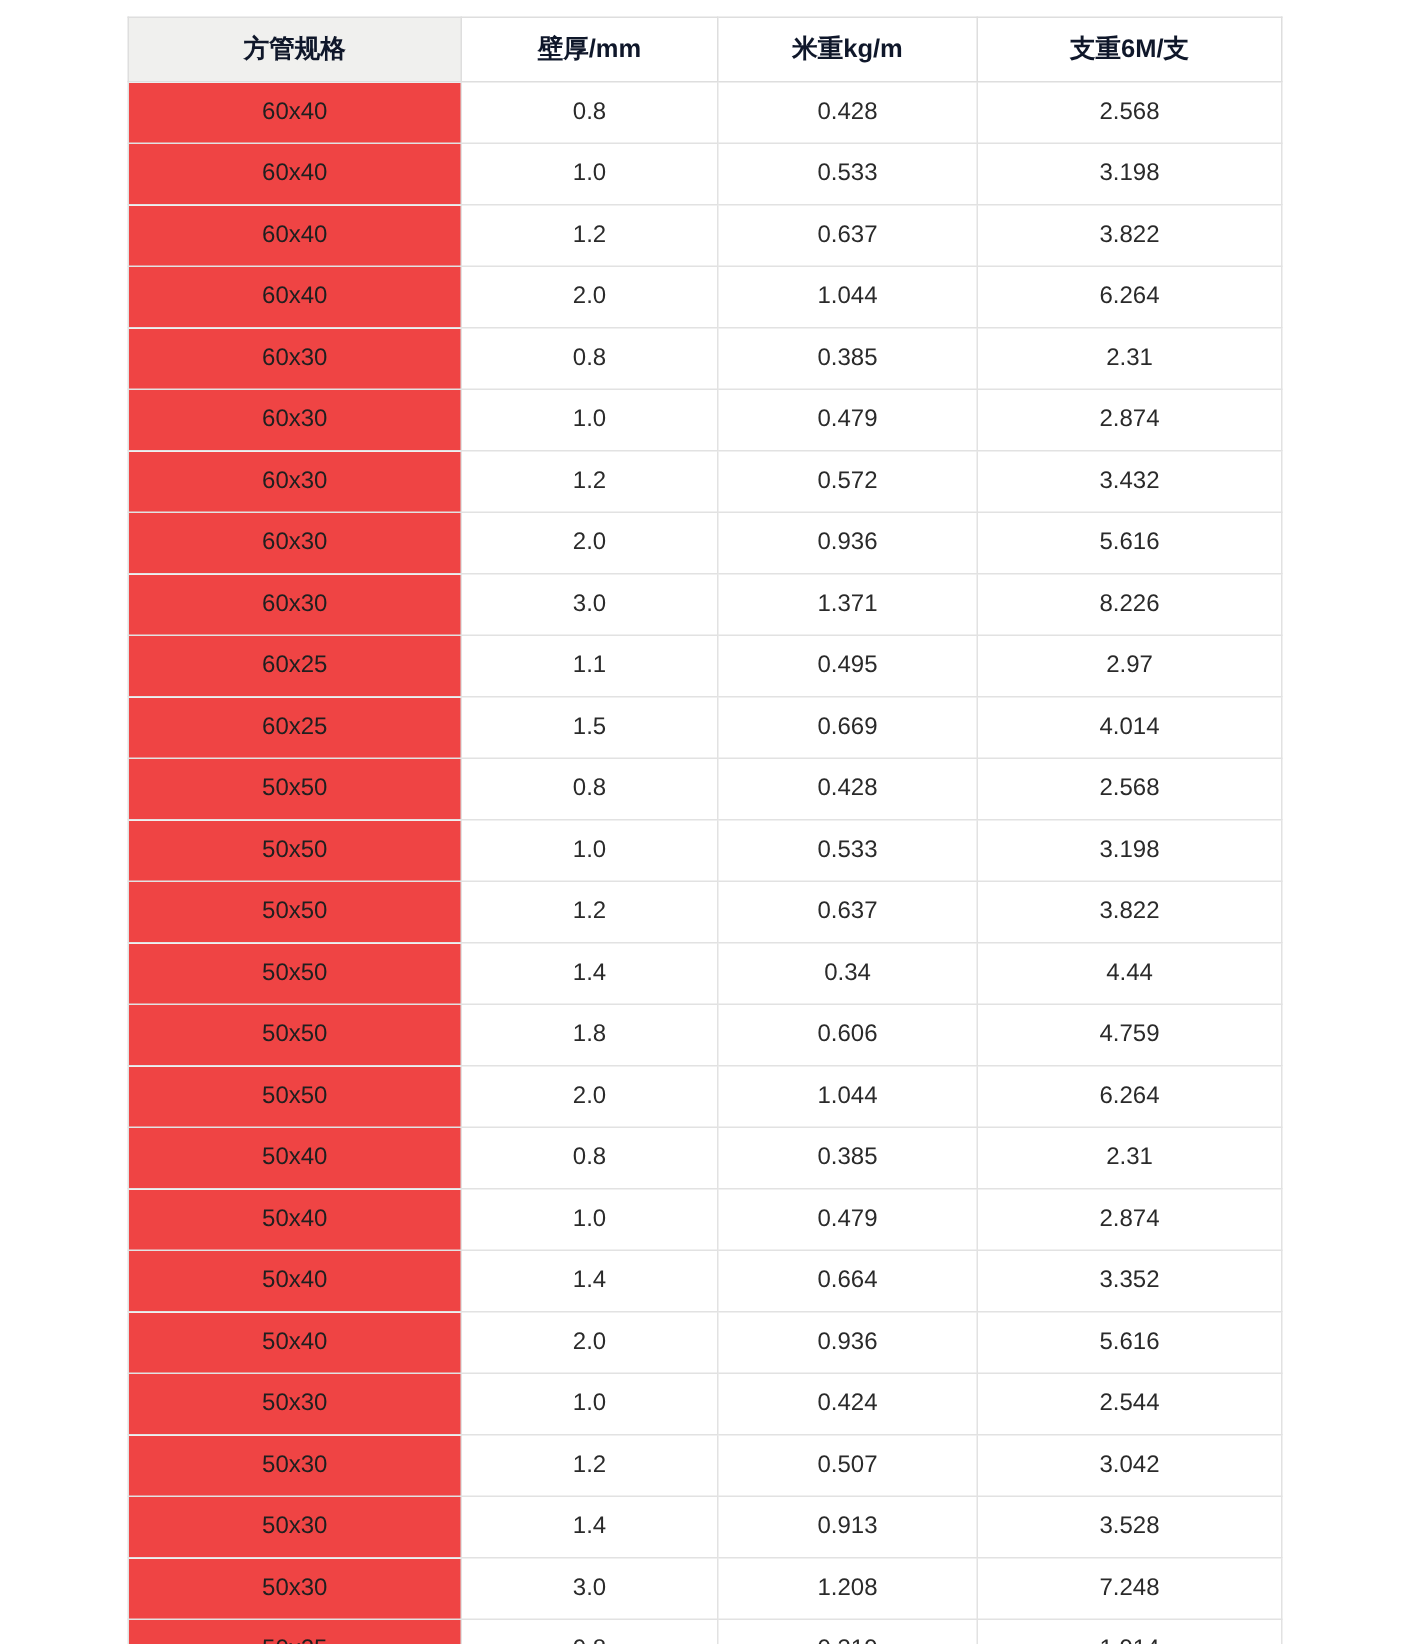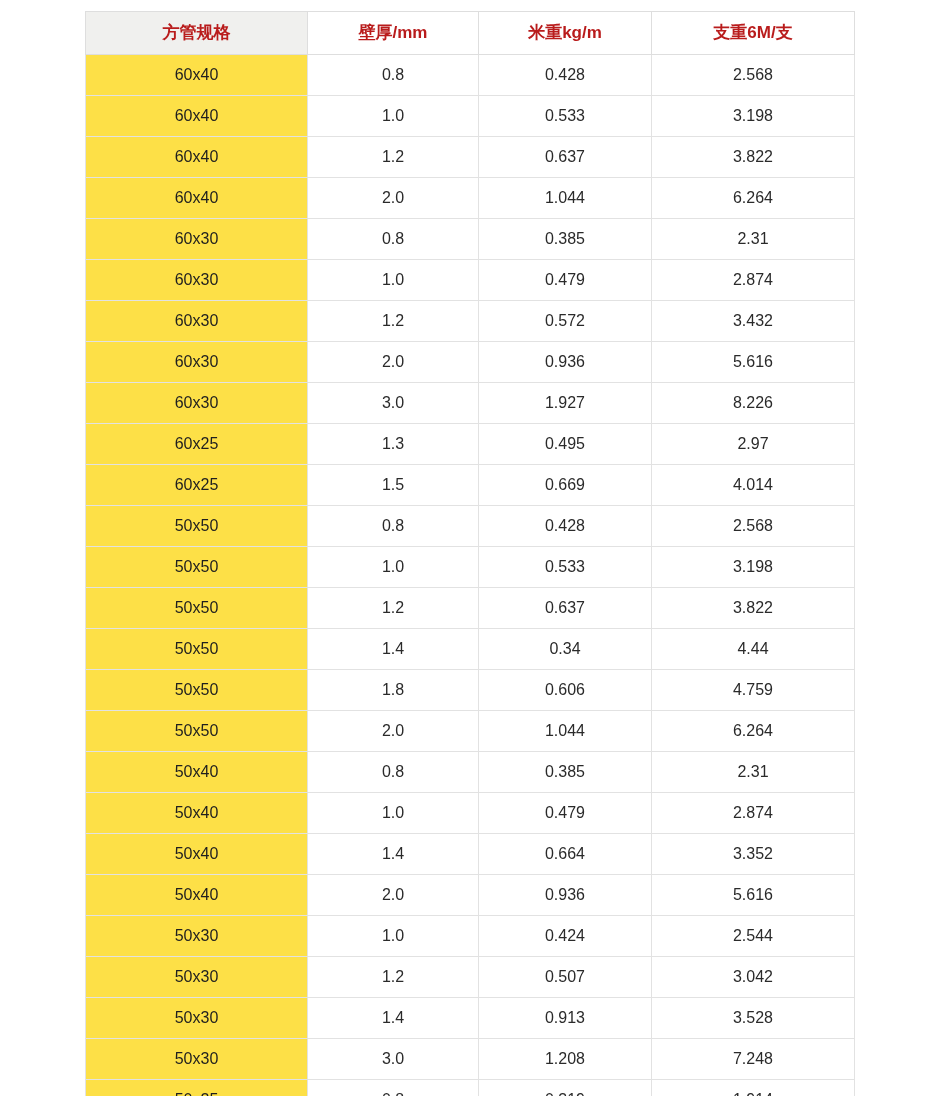--- a/index.html
+++ b/index.html
@@ -53,36 +53,36 @@
     white-space: nowrap;
     overflow: hidden;
   }
 
   
   table.spec-table thead th {
     height: 42px;
     line-height: 42px;
     font-size: 17px;
     font-weight: bold;
-    color: #b91c1c;
+    color: #0f172a;
     background: #ffffff;
     border-color: #dedede;
   }
   table.spec-table thead th.hdr-spec {
     background: #f0f0ee;
   }
 
   
   table.spec-table tbody td {
     font-size: 16px;
     color: #2a2a2a;
     background: #ffffff;
   }
   table.spec-table tbody td.cell-spec {
-    background: #fde047;
+    background: #ef4444;
     color: #1f1f1f;
   }
 </style>
 </head>
 <body>
 
 <div id="spec-sheet">
   <div id="spec-table-wrap">
     <table class="spec-table">
       <colgroup>
@@ -144,26 +144,26 @@
           </tr>
           <tr>
             <td class="cell-spec">60x30</td>
             <td>2.0</td>
             <td>0.936</td>
             <td>5.616</td>
           </tr>
           <tr>
             <td class="cell-spec">60x30</td>
             <td>3.0</td>
-            <td>1.927</td>
+            <td>1.371</td>
             <td>8.226</td>
           </tr>
           <tr>
             <td class="cell-spec">60x25</td>
-            <td>1.3</td>
+            <td>1.1</td>
             <td>0.495</td>
             <td>2.97</td>
           </tr>
           <tr>
             <td class="cell-spec">60x25</td>
             <td>1.5</td>
             <td>0.669</td>
             <td>4.014</td>
           </tr>
           <tr>

